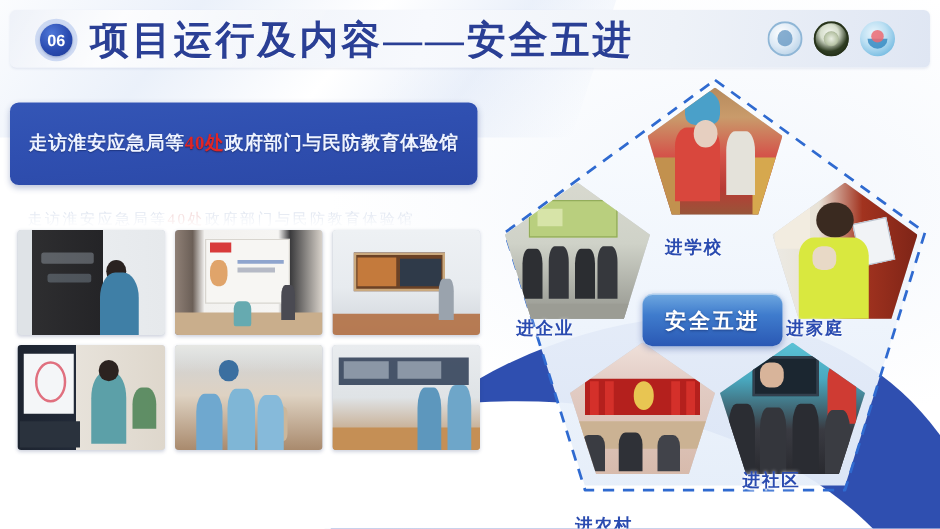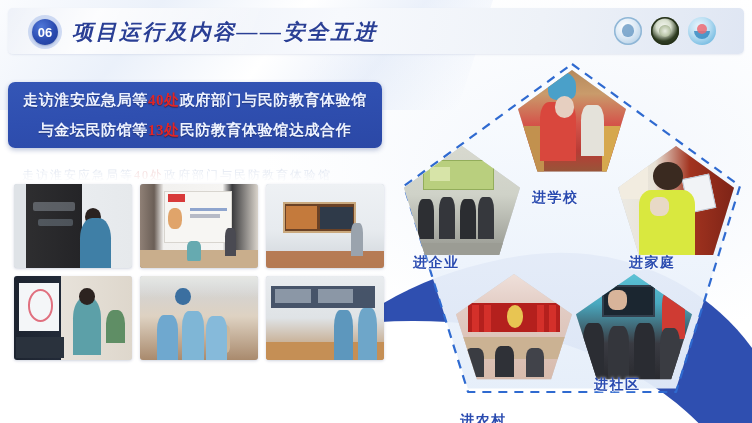--- a/index.html
+++ b/index.html
@@ -60,25 +60,24 @@
     position:absolute;left:24px;top:11px;width:26px;height:26px;border-radius:50%;
     background:radial-gradient(circle at 36% 30%,#4f77d8 0%,#2a4bb0 55%,#1d3a96 100%);
     box-shadow:0 0 0 4px rgba(120,155,225,.33),0 1px 2px rgba(20,40,100,.35);
     color:#fff;font-size:13px;font-weight:bold;
     display:flex;align-items:center;justify-content:center;
     font-family:"Liberation Sans","DejaVu Sans",sans-serif;
     letter-spacing:0px;z-index:3;
   }
   .title{
     position:absolute;left:64px;top:9px;height:30px;display:flex;align-items:center;
-    font-size:21px;font-weight:bold;color:#2a3f95;
+    font-size:31px;font-weight:bold;color:#2a3f95;
     letter-spacing:2.5px;z-index:3;
     text-shadow:0 1px 0 rgba(255,255,255,.8);
     font-family:"Liberation Serif","DejaVu Serif",serif;
-    font-style:italic;
   }
   .logos{position:absolute;right:28px;top:9px;display:flex;gap:9px;align-items:center;z-index:3;}
   .logo{width:28px;height:28px;border-radius:50%;position:relative;}
   .logo-1{background:radial-gradient(circle at 40% 35%,#ffffff 0%,#dce9f5 45%,#9fc2de 100%);
     box-shadow:inset 0 0 0 1.5px #8fb6d6;}
   .logo-1:after{content:"";position:absolute;left:8px;top:7px;width:12px;height:13px;border-radius:50% 50% 45% 45%;
     background:#5f93c0;opacity:.75;}
   .logo-2{background:radial-gradient(circle at 45% 35%,#f3f6ef 0%,#d7dfcd 30%,#2f3d23 60%,#1d2715 100%);
     box-shadow:inset 0 0 0 1.5px #27331b;}
   .logo-2:after{content:"";position:absolute;left:8px;top:8px;width:12px;height:12px;border-radius:50%;
@@ -291,21 +290,20 @@
     <div class="title">项目运行及内容——安全五进</div>
     <div class="logos">
       <div class="logo logo-1"></div>
       <div class="logo logo-2"></div>
       <div class="logo logo-3"></div>
     </div>
   </div>
 
   <div class="banner">
     <div class="banner-line"><span>走访淮安应急局等</span><span class="num">40处</span><span>政府部门与民防教育体验馆</span></div>
-    <div class="banner-line"><span>与金坛民防馆等</span><span class="num">13处</span><span>民防教育体验馆达成合作</span></div>
   </div>
 
   <div class="ghost-row"><span>走访淮安应急局等</span><span class="num">40处</span><span>政府部门与民防教育体验馆</span></div>
 
   <div class="photo-grid">
     <div class="photo p1">
       <div class="shade"></div>
         <div class="o3"></div>
         <div class="o4"></div>
         <div class="o2"></div>
@@ -429,15 +427,16 @@
           <div class="a2"></div>
           <div class="a3"></div>
         <div class="a4"></div>
           <div class="a5"></div>
           <div class="a6"></div>
           <div class="a7"></div>
       </div>
     </div>
     <div class="cell-label lbl-community">进社区</div>
 
+    <div class="center-badge">安全五进</div>
   </div>
 
 </div>
 
 </body></html>

